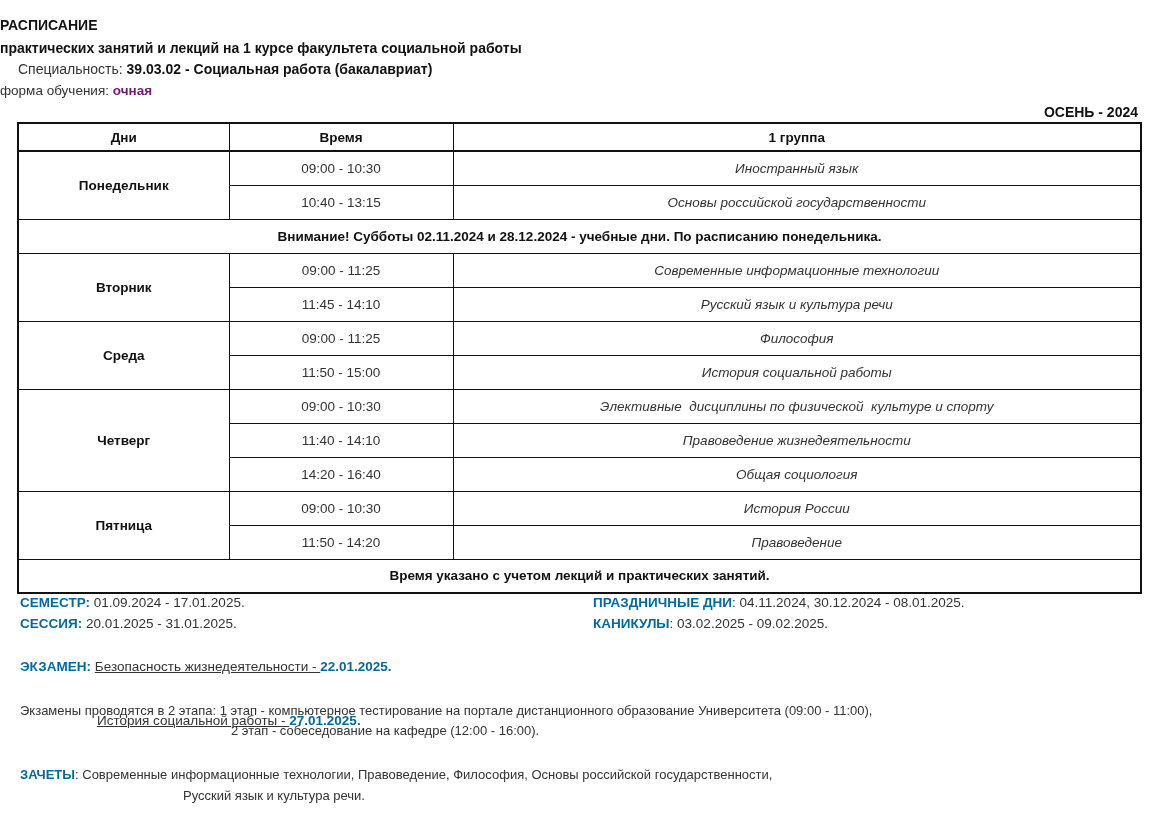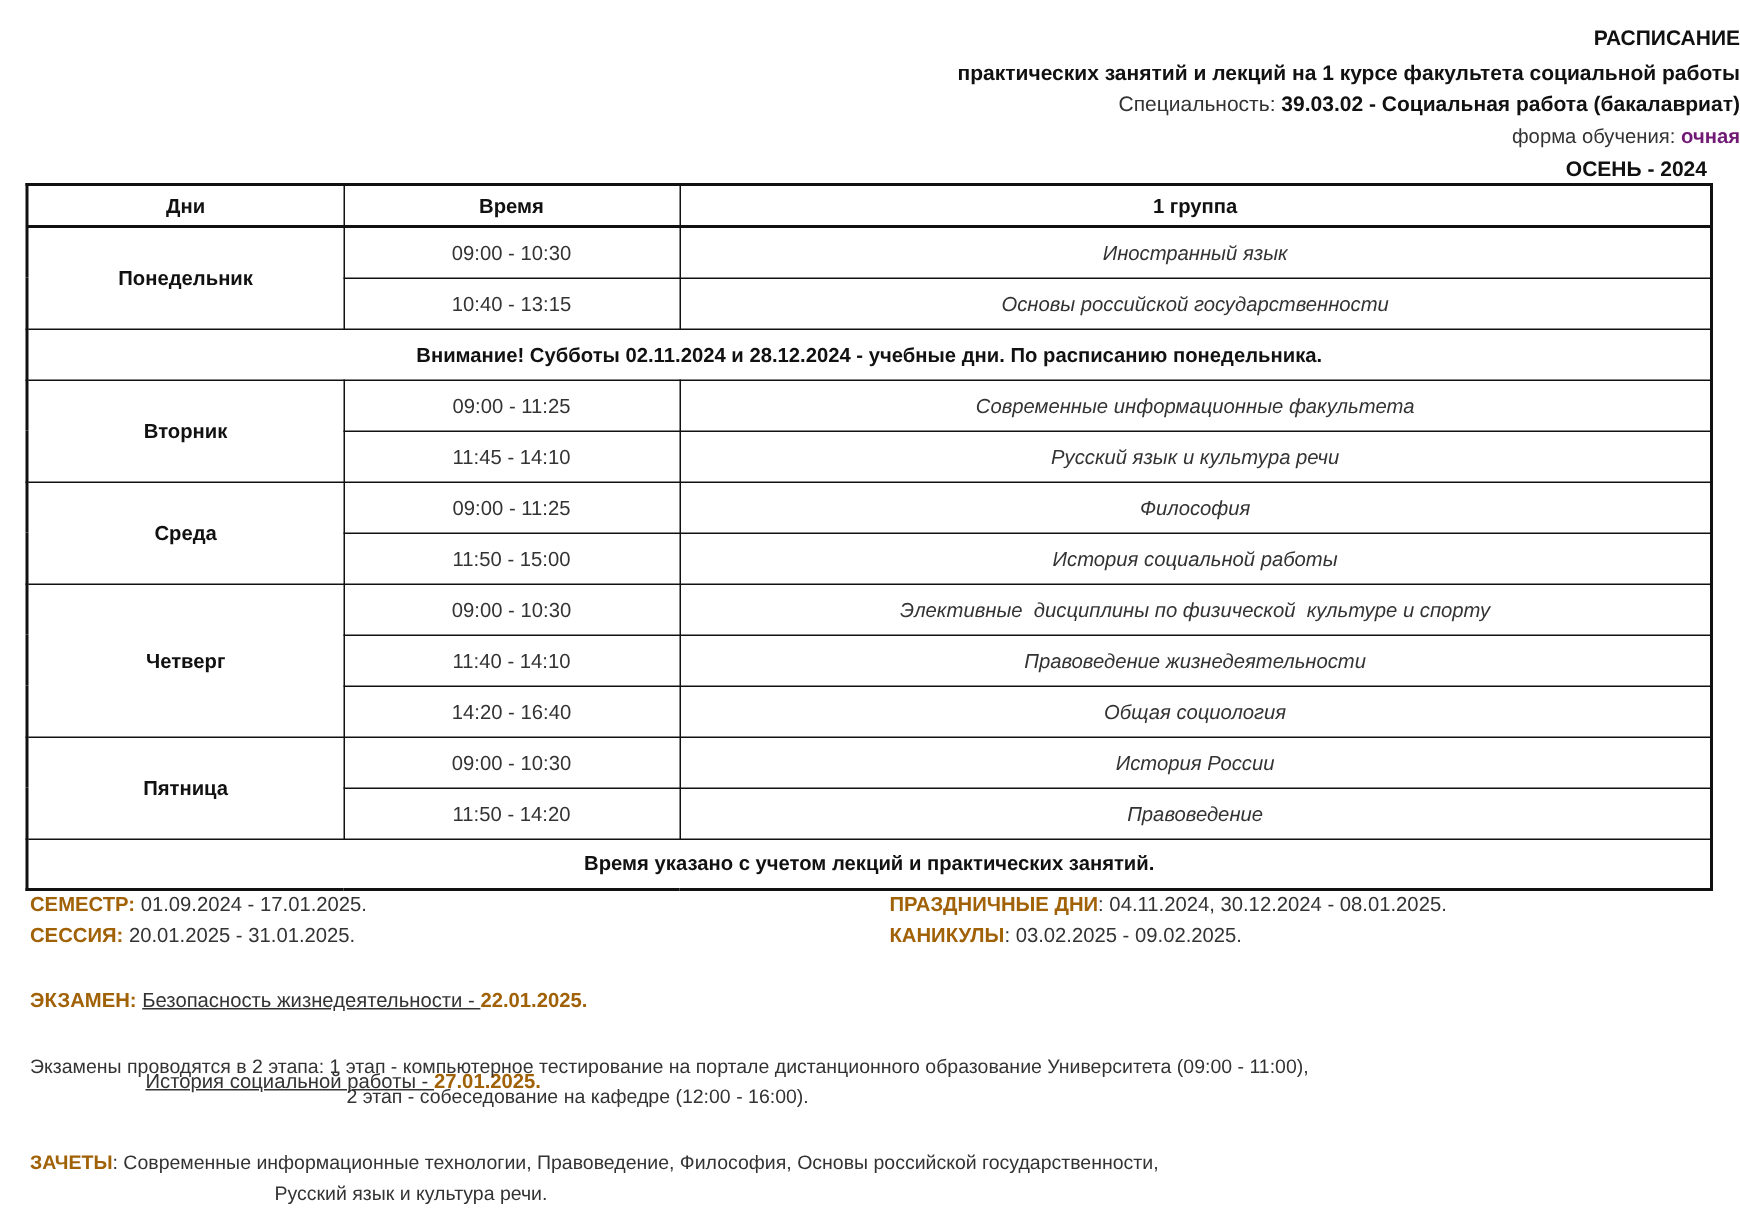--- a/index.html
+++ b/index.html
@@ -1,42 +1,42 @@
 <!DOCTYPE html>
 <html><head>
 <meta charset="utf-8">
 <style>
   * { box-sizing: border-box; margin: 0; padding: 0; }
   html, body { width: 1160px; height: 820px; background: #ffffff; overflow: hidden; }
   body { font-family: "Liberation Sans", "DejaVu Sans", sans-serif; color: #111; position: relative; }
 
-  .hdr { position: absolute; left: 0; width: 1160px; text-align: right; }
+  .hdr { position: absolute; left: 0; width: 1160px; text-align: left; }
   .h1 { top: 17px; font-size: 14px; font-weight: bold; }
   .h2 { top: 40px; font-size: 14px; font-weight: bold; }
-  .h3 { top: 61px; font-size: 14px; color: #333; }
+  .h3 { top: 61px; font-size: 14px; color: #333; padding-left: 18px; }
   .h3 b { color: #111; }
   .h4 { top: 83px; font-size: 13.5px; color: #333; }
   .h4 b { color: #701a75; }
   .season { position: absolute; top: 104px; right: 22px; font-size: 14px; font-weight: bold; }
 
   table.sched { position: absolute; left: 17px; top: 122px; width: 1125px; border-collapse: collapse; }
   table.sched td, table.sched th { border: 1px solid #111; text-align: center; vertical-align: middle; font-size: 13.5px; }
   table.sched th { height: 28px; font-weight: bold; }
   .col-day { width: 211px; }
   .col-time { width: 224px; }
   .day { font-weight: bold; }
   .time { color: #333; height: 34px; }
   .subj { color: #333; font-style: italic; }
   .thick-top td { border-top: 2px solid #111; }
   .notice { font-weight: bold; height: 34px; }
   table.sched { border: 2px solid #111; }
   table.sched tr.hdr-row th { border-bottom: 2px solid #111; }
 
   .info { position: absolute; font-size: 13.5px; color: #333; white-space: nowrap; }
-  .info b { color: #a16207; text-align: center; }
+  .info b { color: #0369a1; text-align: center; }
   .u { text-decoration: underline; }
 </style>
 </head>
 <body>
 
 <div class="hdr h1">РАСПИСАНИЕ</div>
 <div class="hdr h2">практических занятий и лекций на 1 курсе факультета социальной работы</div>
 <div class="hdr h3">
   <span>Специальность:</span>
   <b>39.03.02 - Социальная работа (бакалавриат)</b>
@@ -70,21 +70,21 @@
     <td class="subj">Основы российской государственности</td>
   </tr>
 
   <tr class="thick-top">
     <td class="notice" colspan="3">Внимание! Субботы 02.11.2024 и 28.12.2024 - учебные дни. По расписанию понедельника.</td>
   </tr>
 
   <tr class="thick-top">
     <td class="day" rowspan="2">Вторник</td>
     <td class="time">09:00 - 11:25</td>
-    <td class="subj">Современные информационные факультета</td>
+    <td class="subj">Современные информационные технологии</td>
   </tr>
   <tr>
     <td class="time">11:45 - 14:10</td>
     <td class="subj">Русский язык и культура речи</td>
   </tr>
 
   <tr class="thick-top">
     <td class="day" rowspan="2">Среда</td>
     <td class="time">09:00 - 11:25</td>
     <td class="subj">Философия</td>

